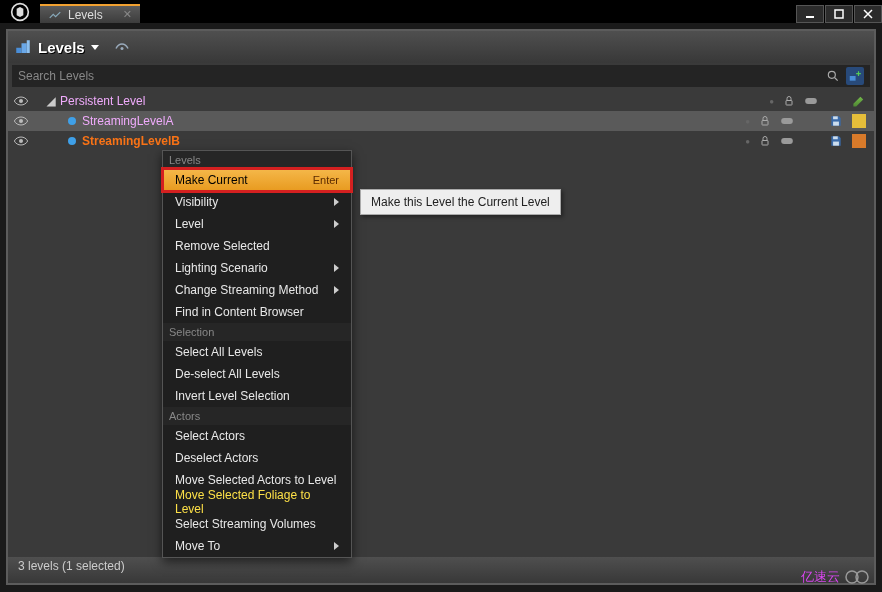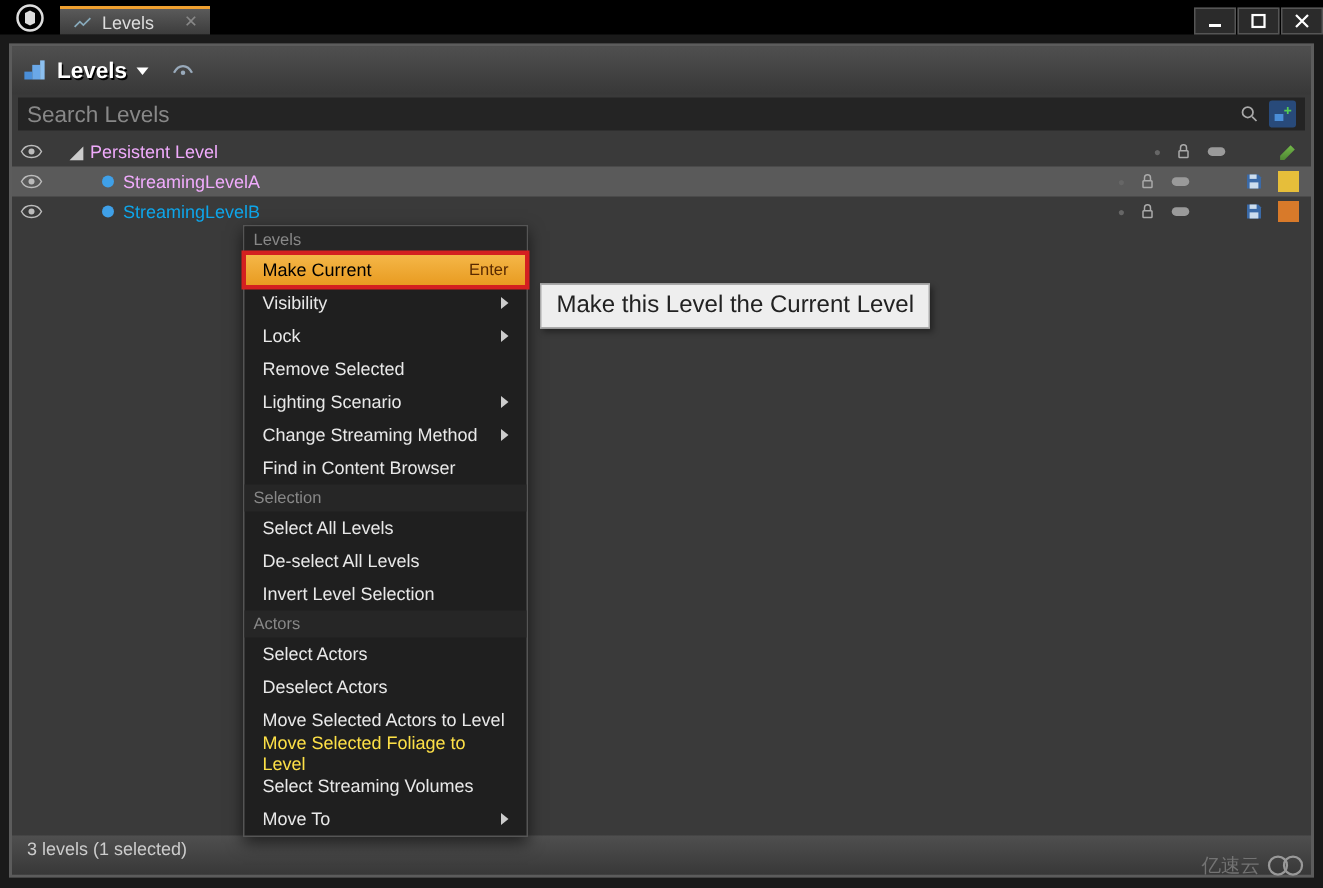--- a/index.html
+++ b/index.html
@@ -9,51 +9,51 @@
   .tab { background: linear-gradient(#5a5a5a,#3c3c3c); border-top: 2px solid #f0a030; height: 19px; padding: 0 8px; display: flex; align-items: center; gap: 6px; color: #ddd; font-size: 12px; position: relative; }
   .tab .close { color: #888; font-size: 11px; margin-left: 14px; }
   .winbtns { margin-left: auto; display: flex; }
   .winbtn { width: 28px; height: 18px; background: #2b2b2b; border: 1px solid #555; display: flex; align-items: center; justify-content: center; color: #eee; margin-left: 1px; }
   .shell { border: 2px solid #5c5c5c; margin: 6px; height: calc(100% - 36px); background: #3a3a3a; position: relative; }
   .toolbar { height: 32px; display: flex; align-items: center; padding: 0 6px; gap: 6px; background: linear-gradient(#4f4f4f,#383838); }
   .toolbar .title { font-weight: bold; font-size: 15px; color: #fff; text-shadow: 1px 1px 0 #000; }
   .dropdown-caret { width: 0; height: 0; border-left: 4px solid transparent; border-right: 4px solid transparent; border-top: 5px solid #fff; }
   .levels-icon { width: 18px; height: 18px; }
   .search { display: flex; align-items: center; background: #242424; height: 22px; margin: 2px 4px 4px 4px; padding: 0 6px; gap: 6px; color: #777; }
-  .search input { flex: 1; background: transparent; border: none; outline: none; color: #ccc; font-size: 15px; }
+  .search input { flex: 1; background: transparent; border: none; outline: none; color: #ccc; font-size: 12px; }
   .search input::placeholder { color: #888; }
   .mag { width: 14px; height: 14px; }
   .plus { width: 18px; height: 18px; display: flex; align-items: center; justify-content: center; background: #284a7a; border-radius: 2px; color: #fff; font-size: 9px; font-weight: bold; }
   .tree { position: relative; }
   .row { height: 20px; display: flex; align-items: center; padding: 0 4px; gap: 4px; }
   .row.highlight { background: #5a5a5a; }
   .eye { width: 18px; display: flex; align-items: center; justify-content: center; }
   .indent0 { width: 8px; } .indent1 { width: 30px; }
   .tri { width: 10px; display: flex; align-items: center; justify-content: center; color: #ccc; }
   .dot { width: 8px; height: 8px; border-radius: 50%; background: #3fa0e8; margin-right: 2px; }
   .level-name { color: #f0abfc; }
-  .level-name.bold { font-weight: normal; color: #0ea5e9; }
+  .level-name.bold { font-weight: bold; color: #f97316; }
   .row-icons { margin-left: auto; display: flex; align-items: center; gap: 8px; padding-right: 4px; }
   .mini { width: 14px; height: 12px; color: #9c9c9c; display: flex; align-items: center; justify-content: center; }
   .pencil { width: 14px; height: 14px; background: linear-gradient(#7ec850,#4a8030); clip-path: polygon(10% 70%, 60% 20%, 80% 40%, 30% 90%, 10% 90%); }
   .save { width: 16px; height: 14px; }
   .chip { width: 14px; height: 14px; }
   .chip.yellow { background: #e6be3a; }
   .chip.orange { background: #d87a2a; }
   .ctx { position: absolute; left: 154px; top: 119px; width: 190px; background: #1f1f1f; border: 1px solid #555; box-shadow: 0 4px 10px rgba(0,0,0,0.6); z-index: 20; }
   .ctx .section { color: #888; font-size: 11px; padding: 3px 6px; background: #262626; }
   .ctx .item { height: 22px; display: flex; align-items: center; padding: 0 12px; color: #e8e8e8; position: relative; font-size: 12px; }
   .ctx .item.disabled { color: #fde047; }
   .ctx .item .kb { margin-left: auto; color: #c0a060; font-size: 11px; }
   .ctx .item .sub { margin-left: auto; width: 0; height: 0; border-top: 4px solid transparent; border-bottom: 4px solid transparent; border-left: 5px solid #ccc; }
   .ctx .item.highlighted { background: linear-gradient(#f5b84a,#e89a1f); color: #000; outline: 3px solid #d42020; outline-offset: -1px; }
   .ctx .item.highlighted .kb { color: #5a2a00; }
-  .tooltip { position: absolute; left: 352px; top: 158px; background: #eee; border: 1px solid #aaa; box-shadow: 2px 2px 4px rgba(0,0,0,0.4); padding: 5px 10px; color: #222; font-size: 16px; z-index: 30; }
+  .tooltip { position: absolute; left: 352px; top: 158px; background: #eee; border: 1px solid #aaa; box-shadow: 2px 2px 4px rgba(0,0,0,0.4); padding: 5px 10px; color: #222; font-size: 12px; z-index: 30; }
   .statusbar { position: absolute; bottom: 0; left: 0; right: 0; height: 26px; background: linear-gradient(#4f4f4f,#383838); display: flex; padding: 2px 10px; font-size: 12px; }
-  .brand { position: absolute; right: 12px; bottom: 6px; color: #737373; font-size: 13px; display: flex; align-items: center; gap: 4px; }
+  .brand { position: absolute; right: 12px; bottom: 6px; color: #d946ef; font-size: 13px; display: flex; align-items: center; gap: 4px; }
 </style>
 </head>
 <body>
 
 <div class="titlebar">
   <div class="ue-logo">
     <svg viewBox="0 0 24 24" width="20" height="20">
         <circle cx="12" cy="12" r="10" fill="none" stroke="#ddd" stroke-width="2"></circle>
         <path d="M8 8v8l4 2 4-2V8l-4-2z" fill="#ddd"></path>
       </svg>
@@ -213,21 +213,21 @@
     <div class="section">Levels</div>
     <div class="item highlighted">
       <span>Make Current</span>
       <span class="kb">Enter</span>
     </div>
     <div class="item">
         <span>Visibility</span>
         <span class="sub"></span>
       </div>
     <div class="item">
-        <span>Lock</span>
+        <span>Level</span>
         <span class="sub"></span>
       </div>
     <div class="item">
         <span>Remove Selected</span>
       </div>
     <div class="item">
         <span>Lighting Scenario</span>
         <span class="sub"></span>
       </div>
     <div class="item">

